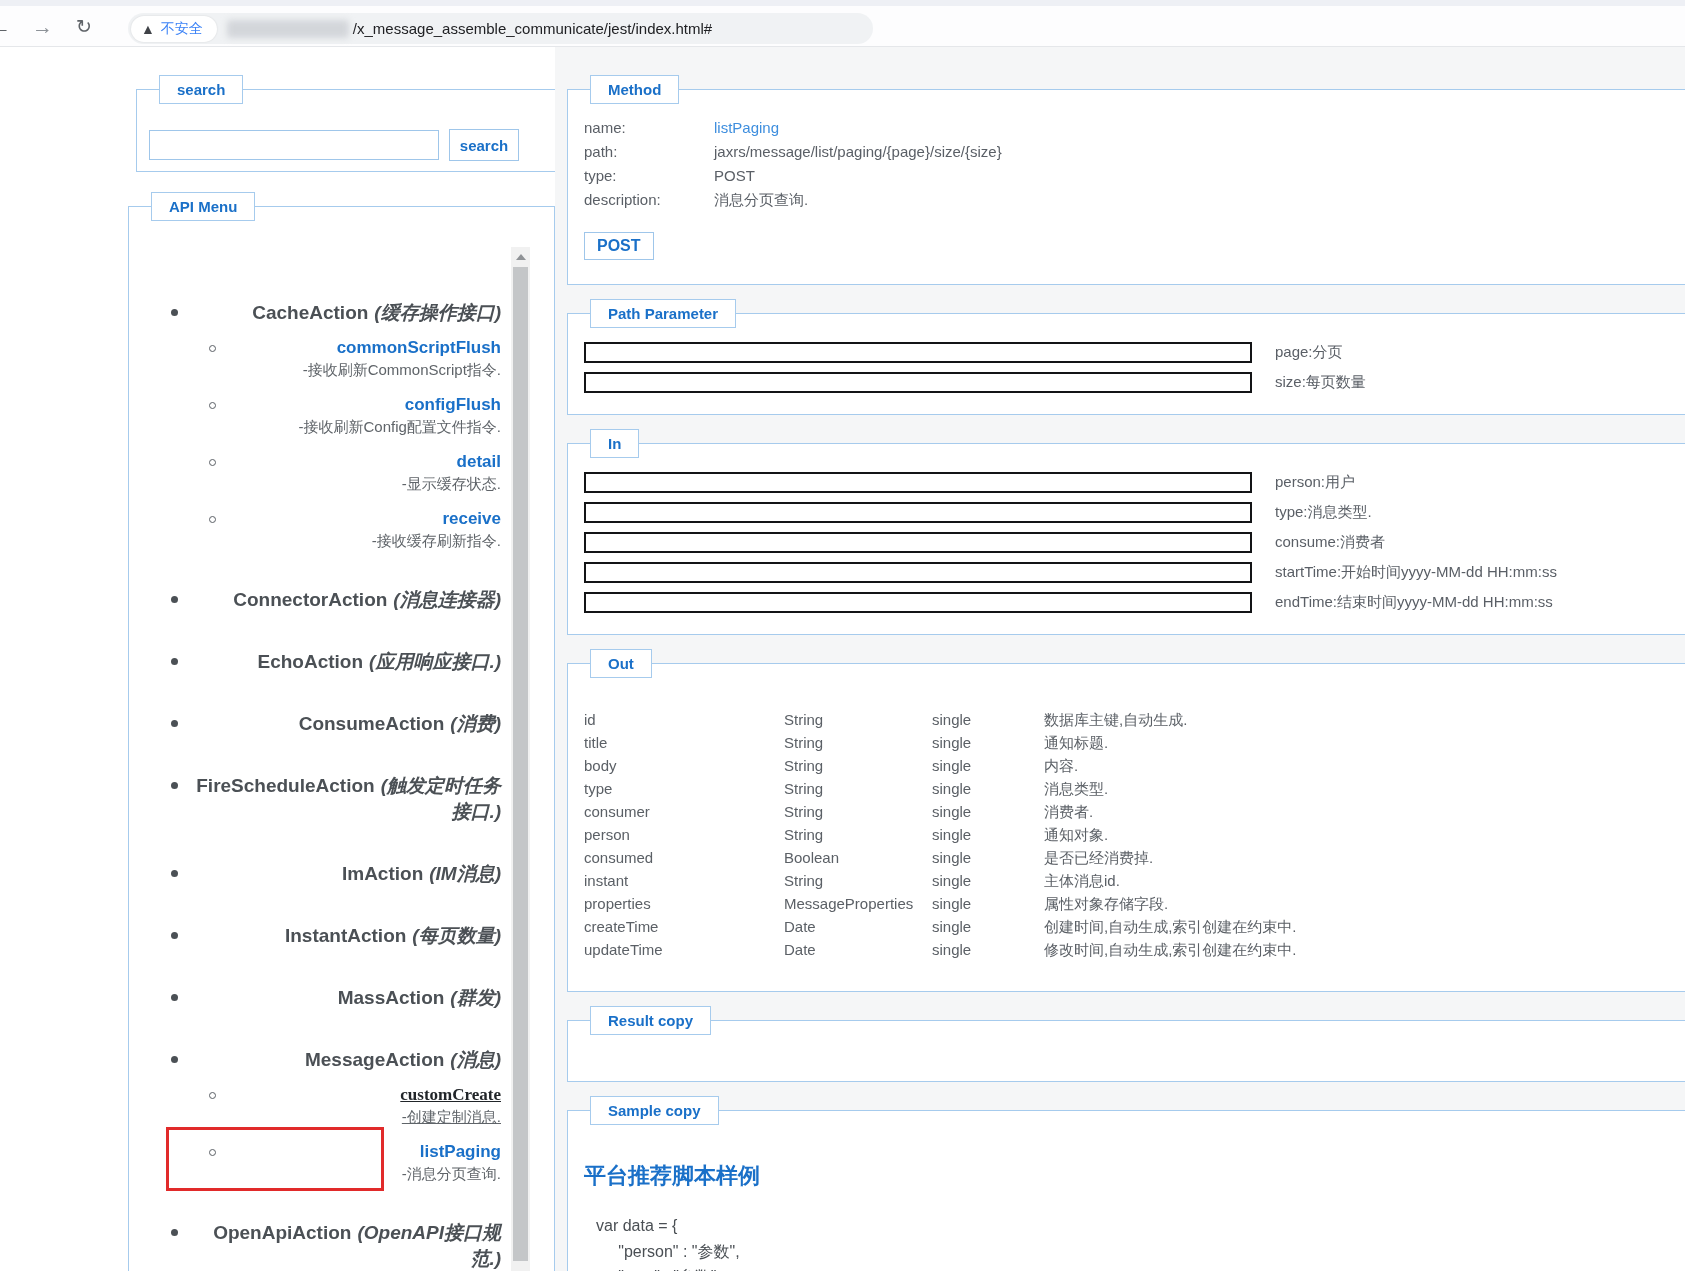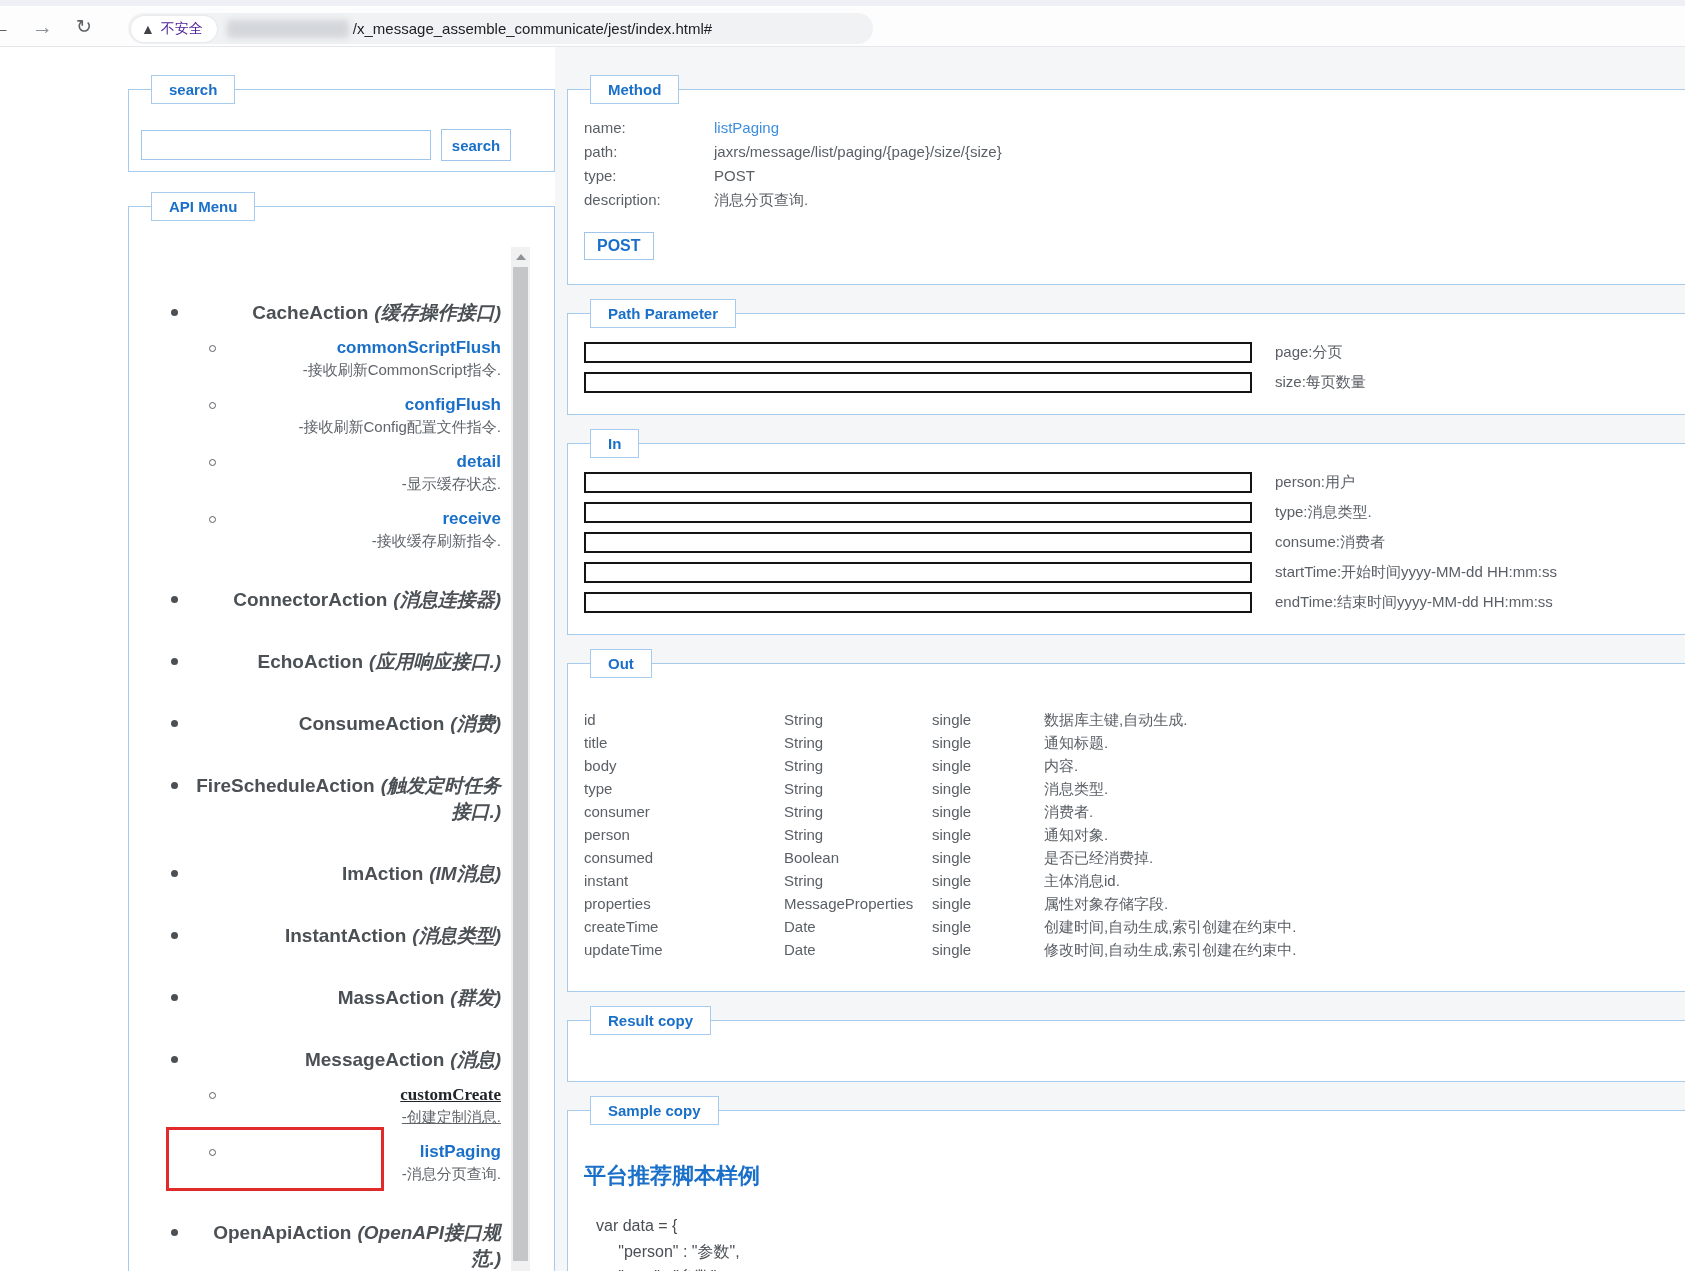--- a/index.html
+++ b/index.html
@@ -11,33 +11,33 @@
     border-top:6px solid #eef0f5; border-bottom:1px solid #e5e7ea; }
   .nav-ic { position:absolute; top:9px; font-size:21px; color:#5f6368; line-height:24px; cursor:pointer; }
   .ic-back { left:-10px; }
   .ic-fwd { left:32px; color:#8d9298; }
   .ic-reload { left:76px; font-size:19px; }
   .omnibox { position:absolute; left:128px; top:7px; width:745px; height:31px; border-radius:16px;
     background:#f0f2f4; display:flex; align-items:center; padding:0 10px 0 3px; }
   .sec-capsule { height:26px; background:#fff; border-radius:13px; display:flex; align-items:center;
     padding:0 14px 0 10px; box-shadow:0 0 2px rgba(0,0,0,.12); }
   .sec-capsule .warn { font-size:14px; color:#3f4247; margin-right:6px; }
-  .sec-capsule .sec-txt { font-size:14px; color:#4c1d95; }
+  .sec-capsule .sec-txt { font-size:14px; color:#3b82f6; }
   .redacted { width:122px; height:18px; margin:0 4px 0 10px; background:#d3d6da; border-radius:3px;
     filter:blur(3px); }
   .url-txt { font-size:15px; color:#202124; white-space:nowrap; }
 
   
   fieldset.fs { border:1px solid #a6cbed; background:#fff; padding:0 12px 12px 12px; }
   fieldset.fs legend { border:1px solid #a6cbed; background:#fff; color:#1a70c8; font-weight:bold;
     font-size:15px; padding:5px 17px; margin-left:10px; }
 
   
   .sidebar { position:absolute; left:128px; top:47px; width:427px; }
-  .search-fs { position:absolute; left:0; top:28px; width:427px; height:97px; }
+  .search-fs { position:absolute; left:8px; top:28px; width:427px; height:97px; }
   .search-row { margin-top:25px; display:flex; align-items:center; }
   .search-input { width:290px; height:30px; border:1px solid #9fc6ea; outline:none; font-size:15px;
     color:#444; padding:0 6px; }
   .search-btn { margin-left:10px; width:70px; height:32px; background:#fff; border:1px solid #9fc6ea;
     color:#1a70c8; font-weight:bold; font-size:15px; cursor:pointer; }
 
   .menu-fs { position:absolute; left:0; top:145px; width:427px; height:1400px; }
   .menu-wrap { position:relative; margin-top:26px; height:1300px; }
   .menu { margin-left:30px; padding-top:53px; width:330px; }
   .menu-item { position:relative; padding-left:17px; margin-bottom:36px;text-align:right; }
@@ -150,21 +150,21 @@
           <div class="menu-item">
             <span class="dot"></span>
             <div class="menu-head"><span>FireScheduleAction</span><span class="note">(触发定时任务接口.)</span></div>
           </div>
           <div class="menu-item">
             <span class="dot"></span>
             <div class="menu-head"><span>ImAction</span><span class="note">(IM消息)</span></div>
           </div>
           <div class="menu-item">
             <span class="dot"></span>
-            <div class="menu-head"><span>InstantAction</span><span class="note">(消息类型)</span></div>
+            <div class="menu-head"><span>InstantAction</span><span class="note">(每页数量)</span></div>
           </div>
           <div class="menu-item">
             <span class="dot"></span>
             <div class="menu-head"><span>MassAction</span><span class="note">(群发)</span></div>
           </div>
           <div class="menu-item">
             <span class="dot"></span>
             <div class="menu-head"><span>MessageAction</span><span class="note">(消息)</span></div>
             <div class="sub-list">
               <div class="sub-item"><span class="ring"></span><a class="sub-link visited">customCreate</a><div class="sub-desc underline">-创建定制消息.</div></div>

